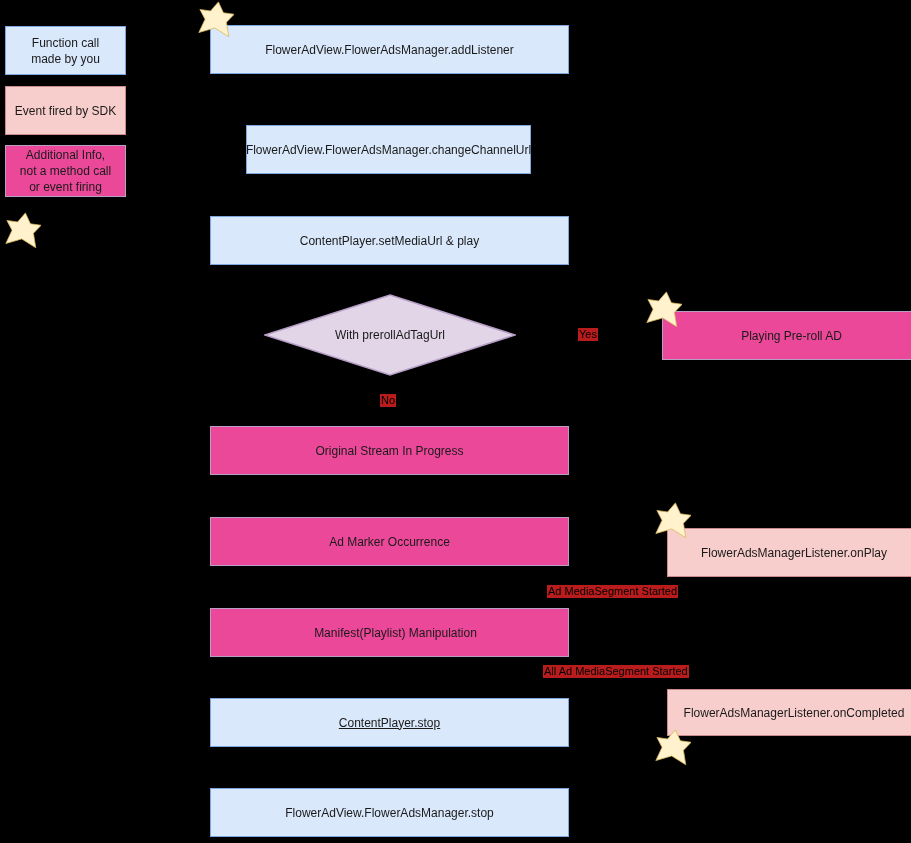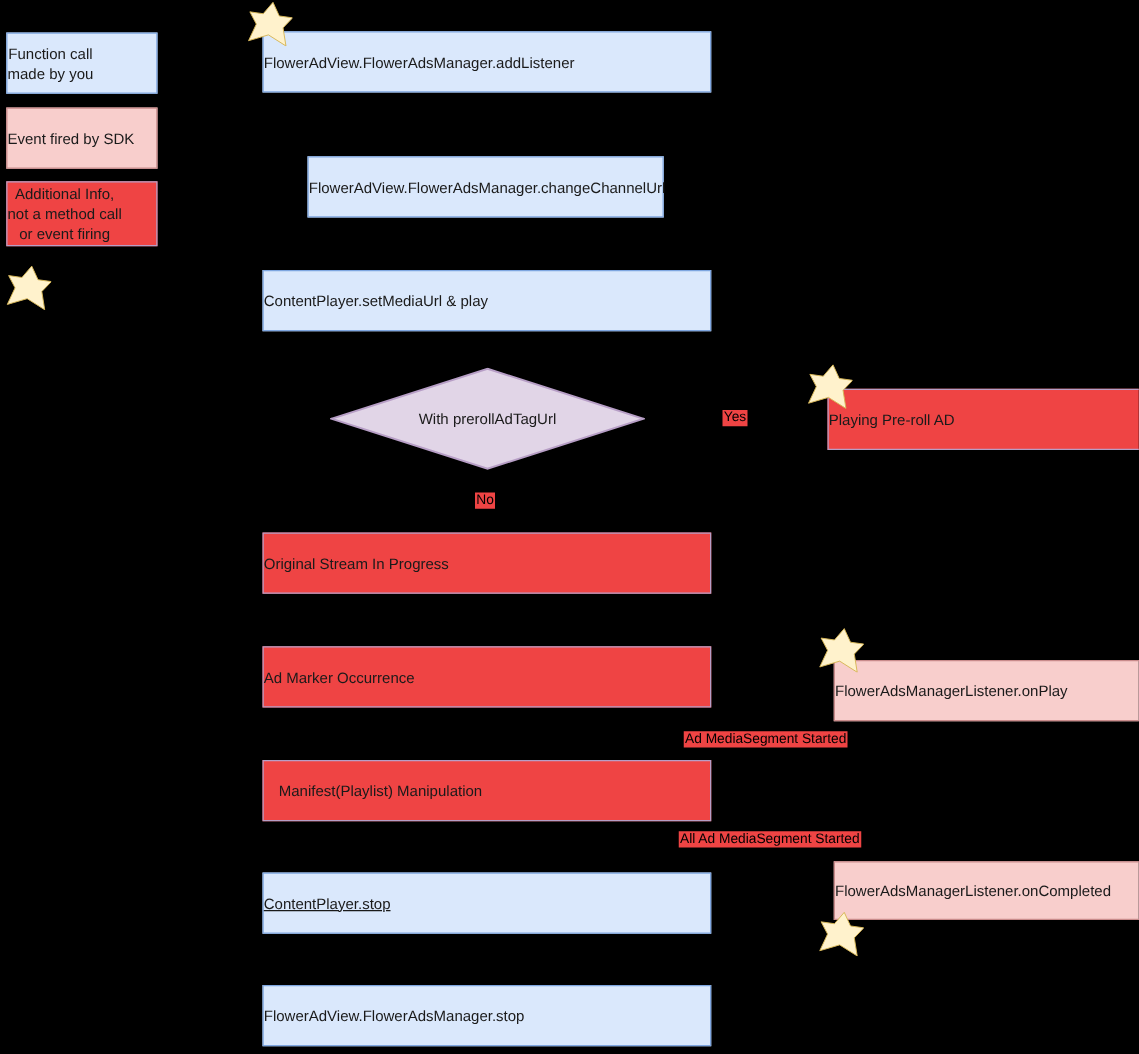--- a/index.html
+++ b/index.html
@@ -18,39 +18,40 @@
     position: absolute;
     left: 0; top: 0;
     width: 911px;
     height: 843px;
   }
   .node {
     position: absolute;
     box-sizing: border-box;
     display: flex;
     align-items: center;
+    justify-content: center;
     text-align: center;
     font-family: "Liberation Sans", sans-serif;
     font-size: 12px;
     line-height: 16px;
     color: #1a1a1a;
     border-style: solid;
     border-width: 1px;
     white-space: pre-line;
   }
   .fill-blue {
     background: #dae8fc;
     border-color: #7ea6e0;
   }
   .fill-pink {
     background: #f8cecc;
     border-color: #c98b8b;
   }
   .fill-purple {
-    background: #ef4444;
+    background: #ec4899;
     border-color: #b79ec6;
   }
   .diamond-wrap {
     position: absolute;
   }
   .diamond-wrap svg {
     display: block;
   }
   .diamond-label {
     position: absolute;
@@ -60,21 +61,21 @@
     display: flex;
     align-items: center;
     justify-content: center;
     font-size: 12px;
     line-height: 16px;
     color: #1a1a1a;
     text-align: left;
   }
   .edge-label {
     position: absolute;
-    background: #ef4444;
+    background: #b91c1c;
     color: #000000;
     font-family: "Liberation Sans", sans-serif;
     font-size: 11px;
     line-height: 13px;
     padding: 0px 1px;
     white-space: nowrap;
   }
   .star {
     position: absolute;
     width: 36px;

